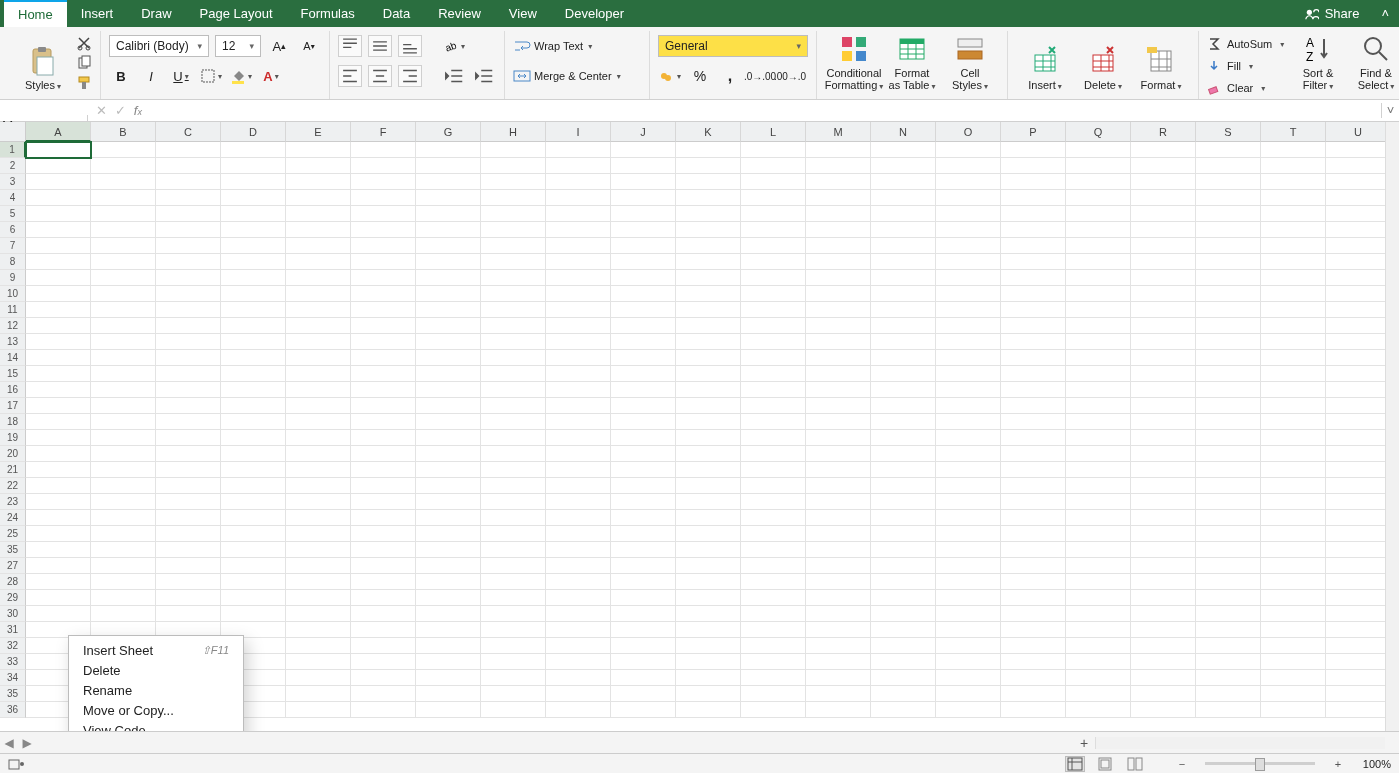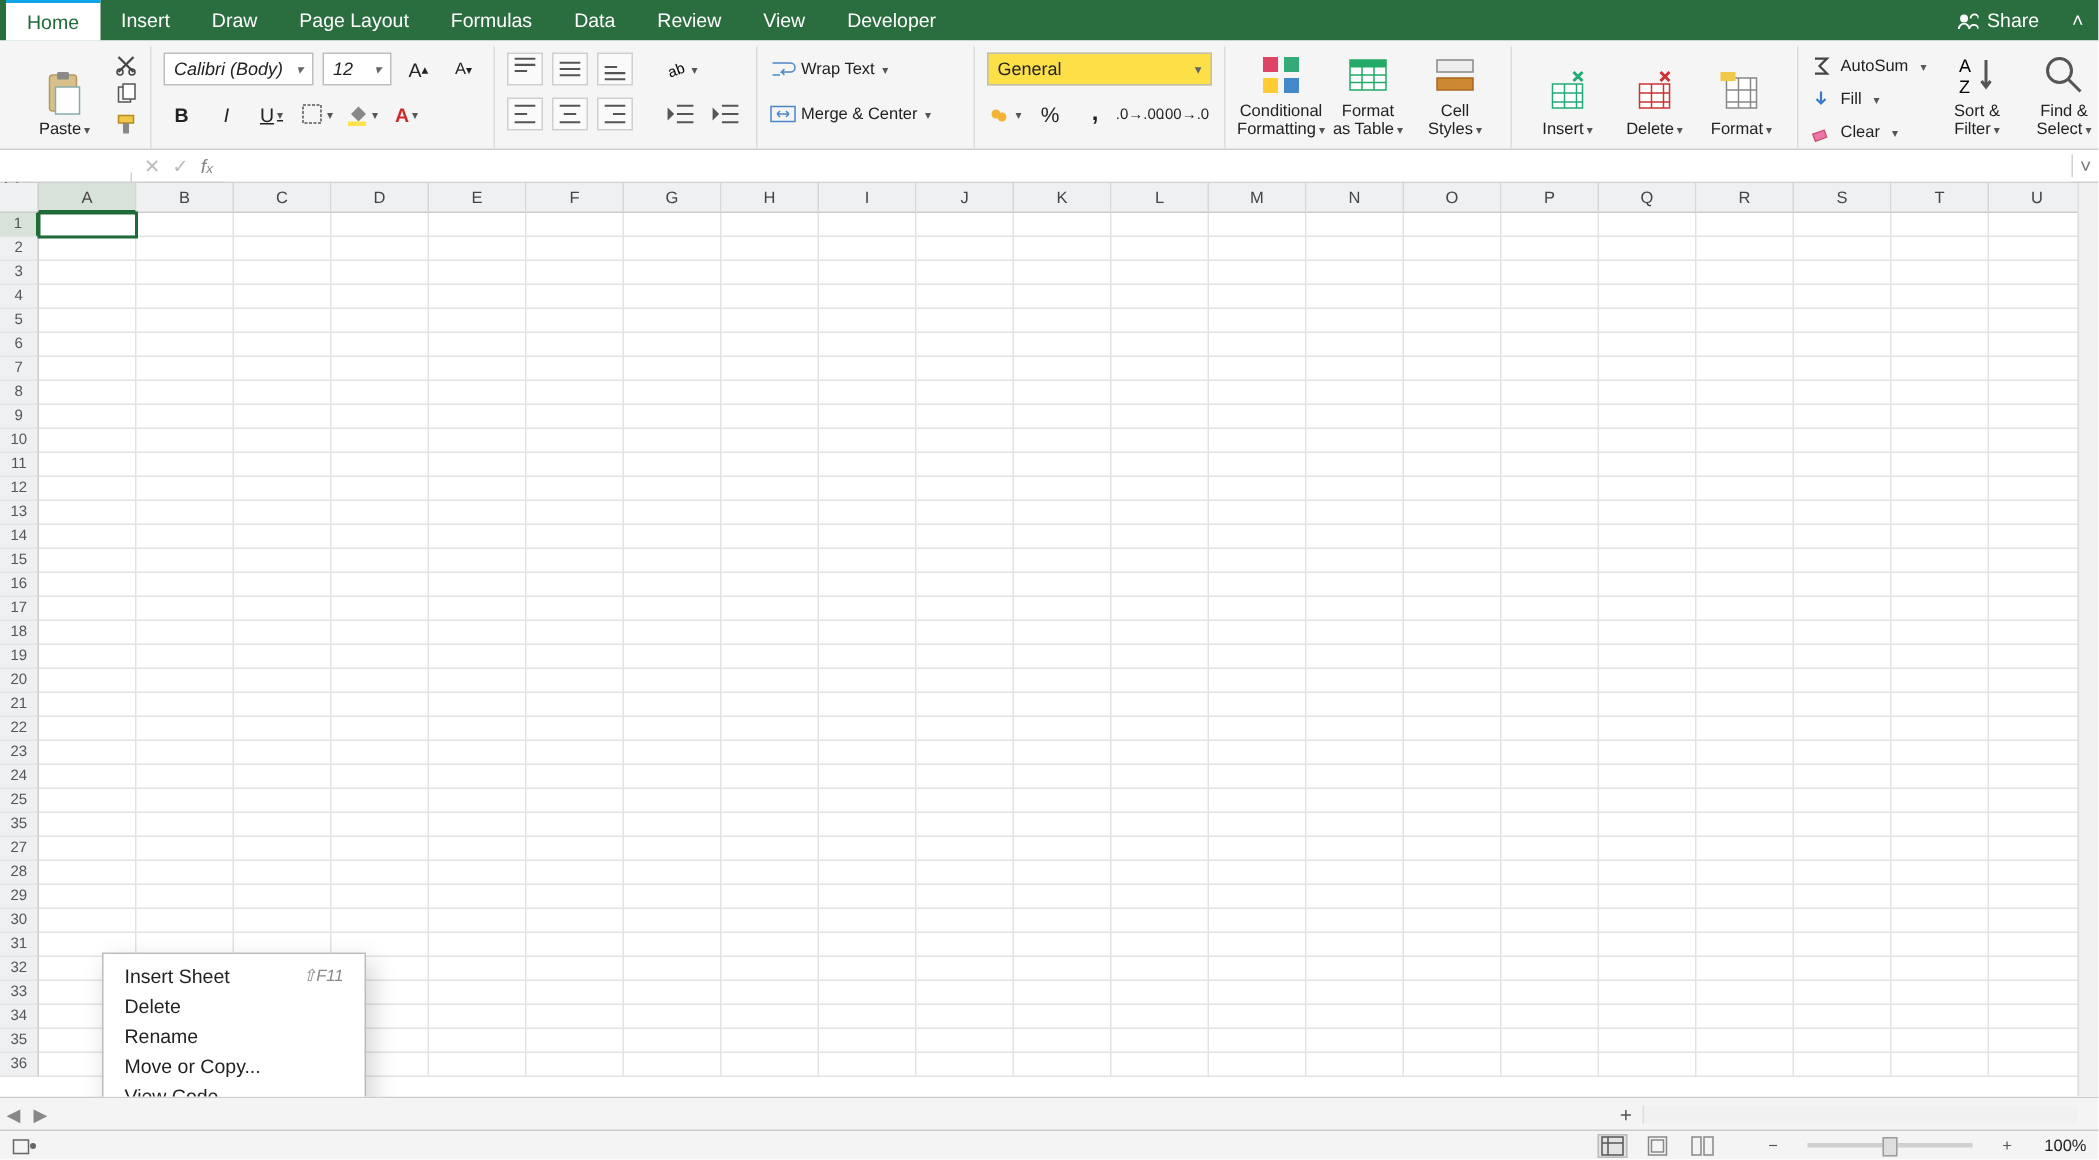--- a/index.html
+++ b/index.html
@@ -62,21 +62,21 @@
     gap: 2px;
     padding-bottom: 2px;
   }
   .bigbtn .ico { width: 32px; height: 32px; display:flex;align-items:center;justify-content:center; }
   .bigbtn .lbl { text-align: center; line-height: 12px; }
   .tinycol { display:flex; flex-direction:column; gap:4px; padding-top:4px; margin-left:4px; }
   .tinyico { width:16px; height:16px; }
   .row { display:flex; align-items:center; gap:6px; }
   .fontbox, .sizebox {
     background:#fff; border:1px solid #bdbdbd; height:22px; display:flex; align-items:center;
-    padding:0 6px; font-size:12px;font-style:italic;
+    padding:0 6px; font-size:12px;
   }
   .fontbox { width:100px; justify-content:space-between;}
   .sizebox { width:46px; justify-content:space-between;}
   .drop-caret { font-size:9px; color:#666; }
   .iconbtn {
     width:24px; height:22px;
     display:flex; align-items:center; justify-content:center;
     border:1px solid transparent;
   }
   .iconbtn.box { border:1px solid #cfcfcf; background:#fafafa; }
@@ -235,21 +235,21 @@
 
   <div class="group">
     <div class="bigbtn">
       <div class="ico">
         <svg viewBox="0 0 32 32">
             <rect x="6" y="4" width="18" height="24" rx="2" fill="#d9c08a" stroke="#b79a5e"></rect>
             <rect x="11" y="2" width="8" height="5" rx="1" fill="#8a8a8a"></rect>
             <rect x="10" y="12" width="16" height="18" fill="#fff" stroke="#8aa"></rect>
           </svg>
       </div>
-      <div class="lbl"><span>Paste</span><span class="caret-sm">▾</span></div>
+      <div class="lbl"><span>Styles</span><span class="caret-sm">▾</span></div>
     </div>
     <div class="tinycol">
       <svg class="tinyico" viewBox="0 0 16 16">
           <path d="M3 3l10 10M13 3L3 13" stroke="#444" stroke-width="1.5"></path>
           <circle cx="4" cy="13" r="2" fill="none" stroke="#444"></circle>
           <circle cx="12" cy="13" r="2" fill="none" stroke="#444"></circle>
         </svg>
       <svg class="tinyico" viewBox="0 0 16 16">
           <rect x="3" y="3" width="8" height="10" fill="none" stroke="#555"></rect>
           <rect x="6" y="1" width="8" height="10" fill="#fff" stroke="#555"></rect>

